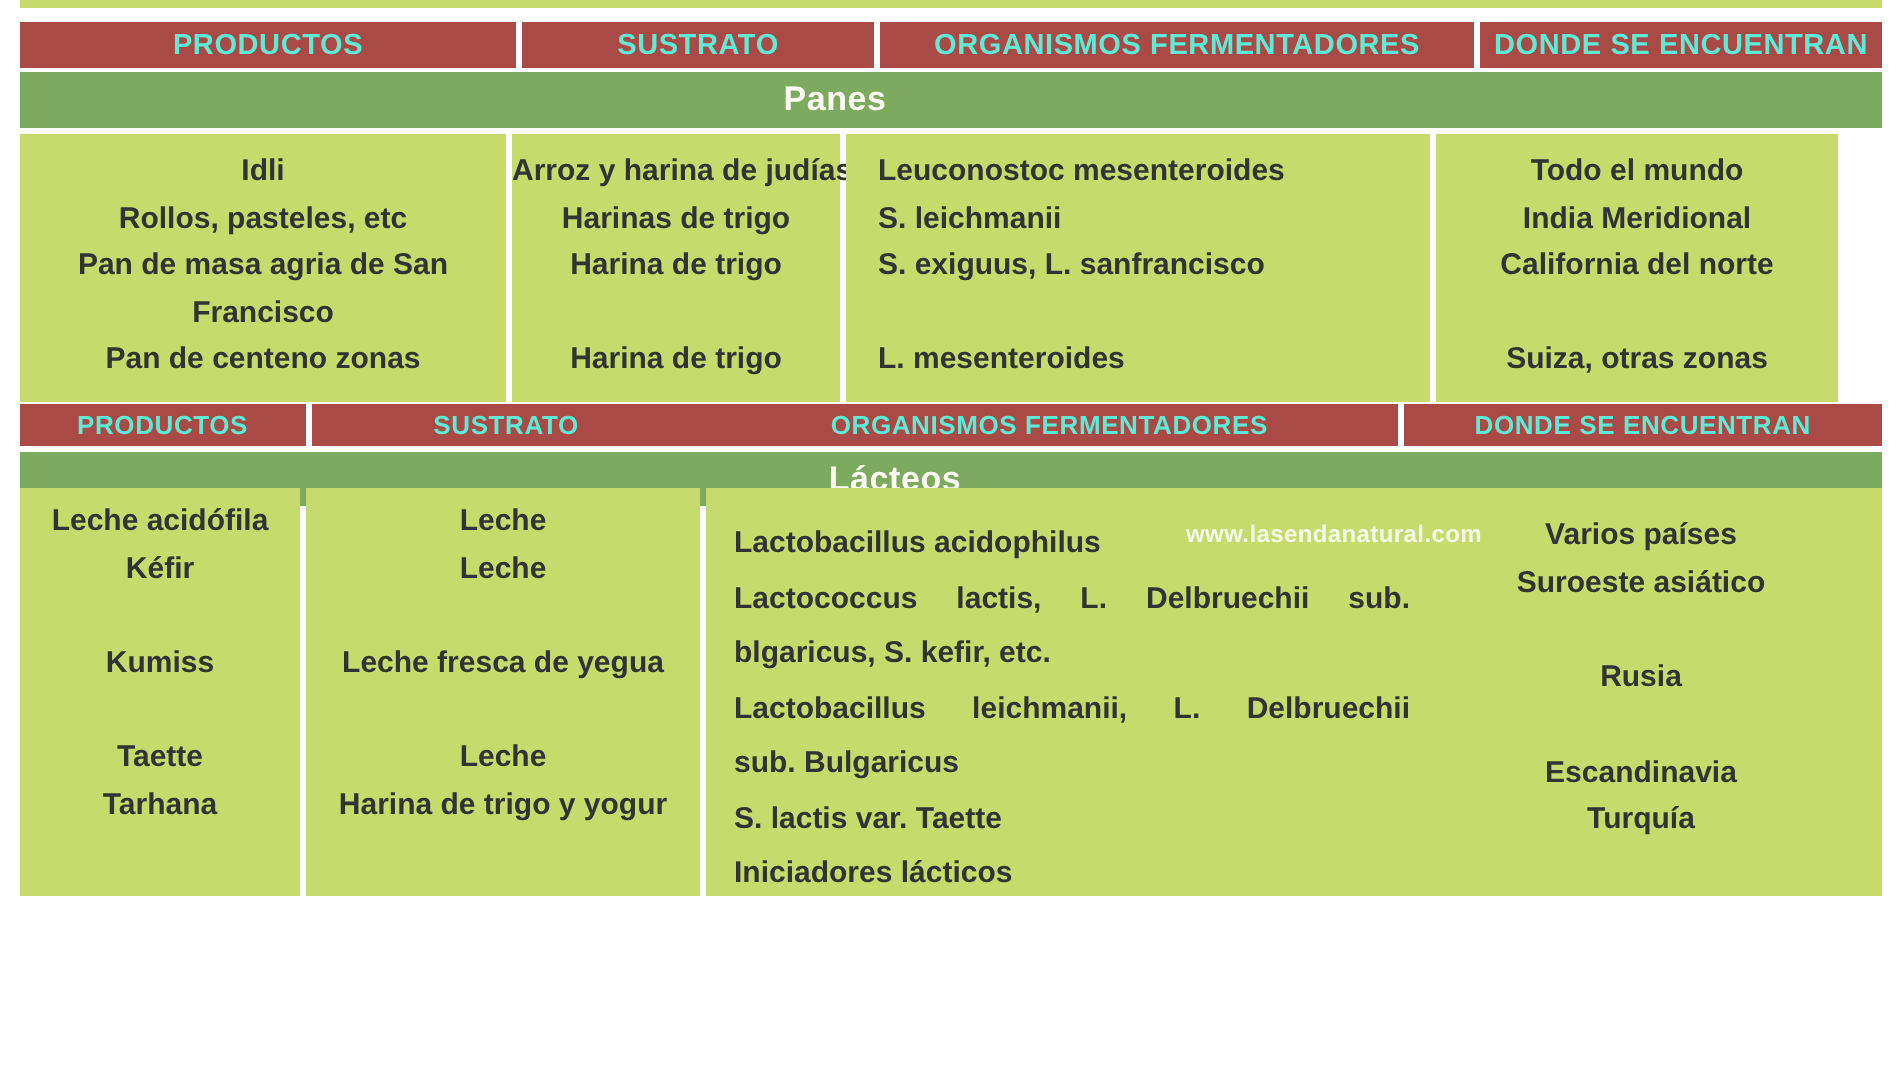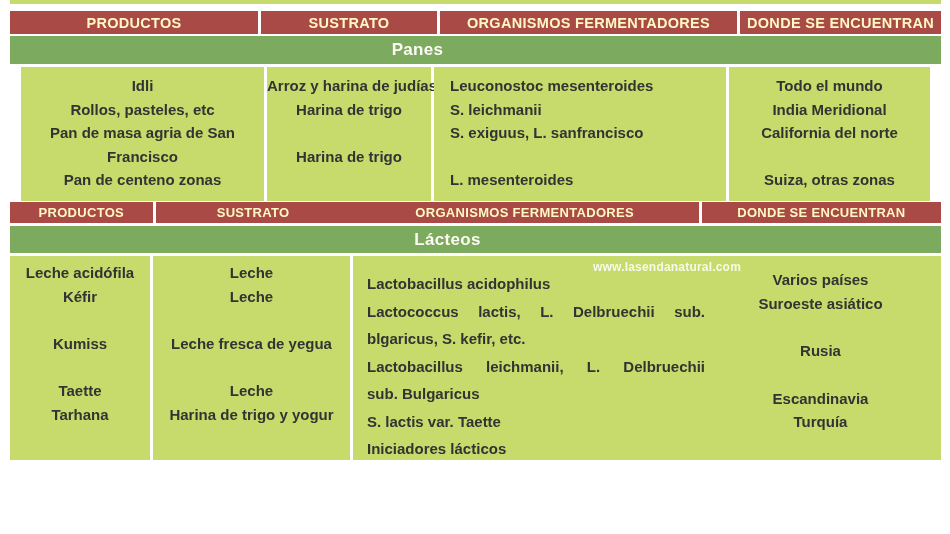--- a/index.html
+++ b/index.html
@@ -4,21 +4,21 @@
 <style>
   html,body{margin:0;padding:0;background:#ffffff;}
   .page{
     position:relative;width:950px;height:534px;background:#ffffff;overflow:hidden;
     font-family:"Liberation Sans","DejaVu Sans",sans-serif;font-weight:bold;color:#333333;
   }
   .top-strip{position:absolute;left:10px;top:0;width:931px;height:4px;background:#c6db6b;}
   
   .hdr{position:absolute;display:flex;}
   .hdr-cell{
-    background:#a94a46;color:#fef9c3;display:flex;align-items:center;justify-content:center;
+    background:#a94a46;color:#5eead4;display:flex;align-items:center;justify-content:center;
     letter-spacing:.3px;box-sizing:border-box;
   }
   .hdr1{left:10px;top:11px;width:931px;height:23px;font-size:14.5px;}
   .hdr1 .c1{width:248px;margin-right:3px;}
   .hdr1 .c2{width:176px;margin-right:3px;}
   .hdr1 .c3{width:297px;margin-right:3px;}
   .hdr1 .c4{width:201px;}
   .hdr2{left:10px;top:202px;width:931px;height:21px;font-size:13px;}
   .hdr2 .c1{width:143px;margin-right:3px;}
   .hdr2 .cmid{width:545px;margin-right:3px;display:flex;padding:0;}
@@ -30,26 +30,26 @@
     position:absolute;left:10px;width:931px;background:#7caa5e;color:#fdfbf4;
     display:flex;align-items:center;justify-content:center;font-size:17px;letter-spacing:.3px;
   }
   .band-panes{top:36px;height:28px;}
   .band-lacteos{top:226px;height:27px;}
   .band-panes .band-title{transform:translateX(-58px);}
   .band-lacteos .band-title{transform:translateX(-28px);}
   
   .body-row{position:absolute;display:flex;}
   .cell{background:#c6db6b;box-sizing:border-box;font-size:15px;}
-  .body1{left:10px;top:67px;width:931px;height:134px;justify-content:center;}
+  .body1{left:10px;top:67px;width:931px;height:134px;}
   .body1 .c1{width:243px;margin-right:3px;padding-top:7px;text-align:center;line-height:23.5px;}
   .body1 .c2{width:164px;margin-right:3px;padding-top:7px;text-align:center;line-height:23.5px;}
   .body1 .c3{width:292px;margin-right:3px;padding-top:7px;padding-left:16px;text-align:left;line-height:23.5px;}
   .body1 .c4{width:201px;padding-top:7px;text-align:center;line-height:23.5px;}
-  .body2{left:10px;top:256px;width:931px;height:204px;}
+  .body2{left:10px;top:244px;width:931px;height:204px;}
   .body2 .c1{width:140px;margin-right:3px;padding-top:5px;text-align:center;line-height:23.6px;}
   .body2 .c2{width:197px;margin-right:3px;padding-top:5px;text-align:center;line-height:23.6px;}
   .body2 .c3{width:588px;position:relative;padding:0;}
   .org-block{position:absolute;left:14px;top:14px;width:338px;text-align:left;line-height:27.5px;}
   .place-block{position:absolute;left:347px;top:12px;width:241px;text-align:center;line-height:23.7px;}
   .line{white-space:nowrap;}
   .org-block .line{white-space:normal;}
   .org-block .line.justify{text-align:justify;text-align-last:justify;}
   
   .watermark{
@@ -78,20 +78,21 @@
   <div class="body-row body1">
     <div class="cell c1">
         <div class="line">Idli</div>
         <div class="line">Rollos, pasteles, etc</div>
         <div class="line">Pan de masa agria de San</div>
         <div class="line">Francisco</div>
         <div class="line">Pan de centeno zonas</div>
       </div>
     <div class="cell c2">
         <div class="line">Arroz y harina de judías</div>
+        <div class="line">Harinas de trigo</div>
         <div class="line">Harina de trigo</div>
         <div class="line">&nbsp;</div>
         <div class="line">Harina de trigo</div>
       </div>
     <div class="cell c3">
         <div class="line">Leuconostoc mesenteroides</div>
         <div class="line">S. leichmanii</div>
         <div class="line">S. exiguus, L. sanfrancisco</div>
         <div class="line">&nbsp;</div>
         <div class="line">L. mesenteroides</div>

